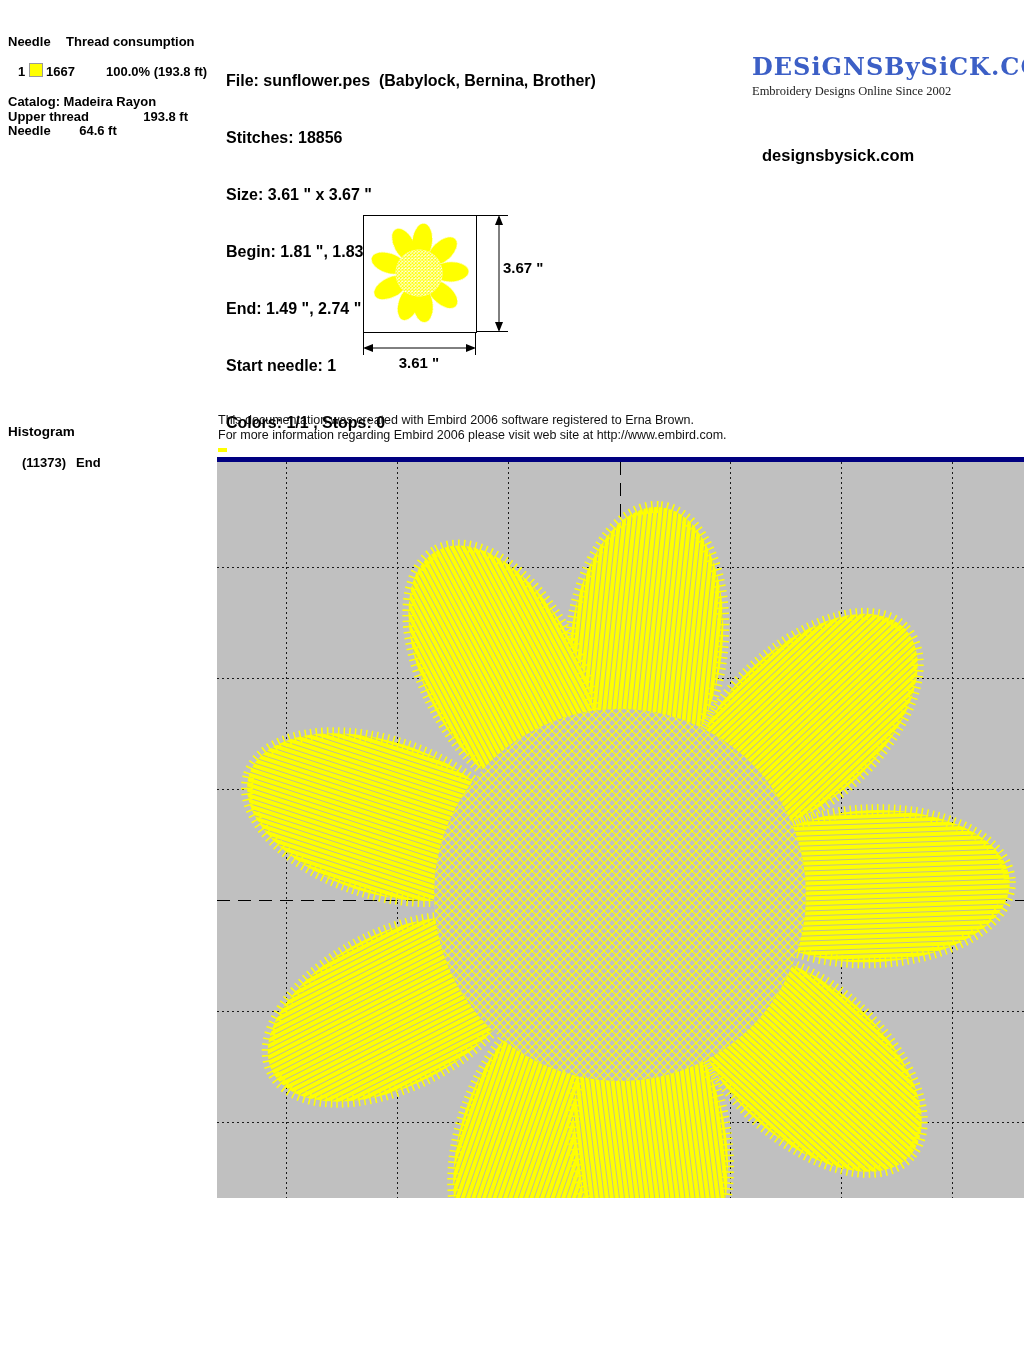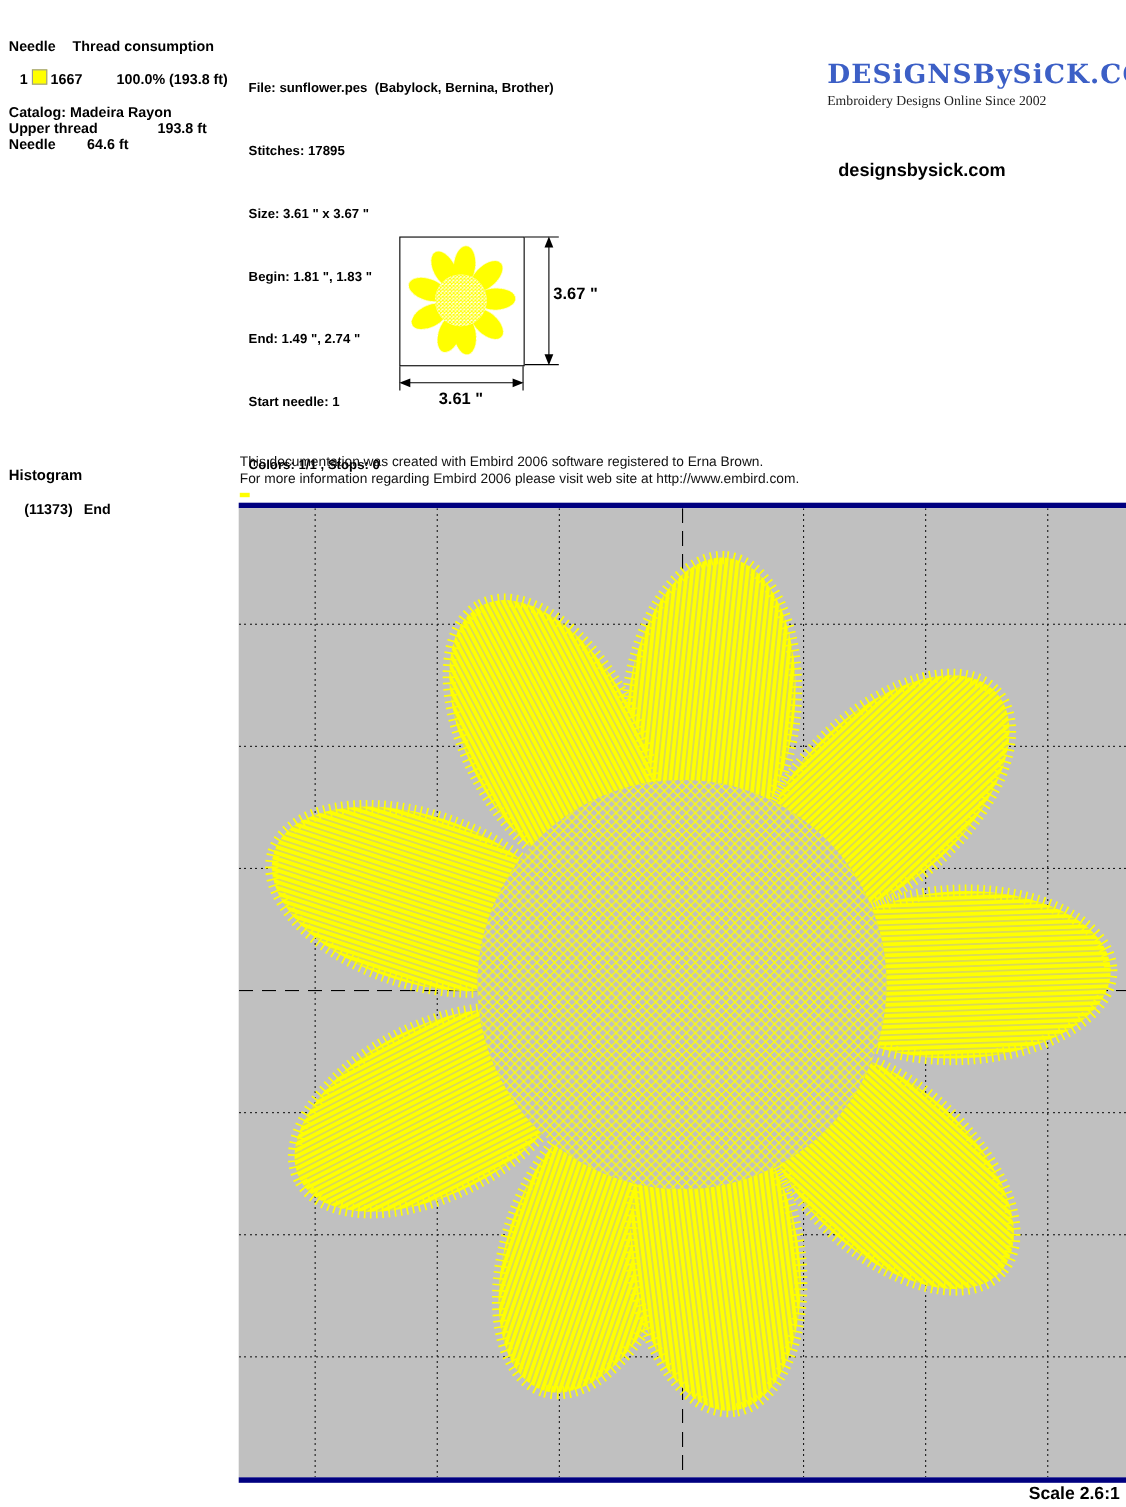--- a/index.html
+++ b/index.html
@@ -3,29 +3,29 @@
 <meta charset="utf-8">
 <style>
   :root{
     --thread-yellow:#ffff00;
     --canvas-silver:#c0c0c0;
     --border-navy:#000080;
     --logo-blue:#3c5fc6;
   }
   html,body{margin:0;padding:0;background:#fff;}
   .page{
-    position:relative;width:1024px;height:1370px;background:#ffffff;
+    position:relative;width:1024px;height:1198px;background:#ffffff;
     font-family:"Liberation Sans",sans-serif;color:#000;overflow:hidden;
   }
   .abs{position:absolute;}
   
   .tp{font-weight:bold;font-size:13px;white-space:nowrap;}
   .swatch{position:absolute;width:12px;height:12px;background:var(--thread-yellow);border:1px solid #999;}
   
-  .fileinfo{left:226px;top:33px;font-weight:bold;font-size:12px;line-height:19px;white-space:pre;}
+  .fileinfo{left:226px;top:33px;font-weight:bold;font-size:16px;line-height:19px;white-space:pre;}
   
   .logo{left:752px;top:52px;width:270px;text-align:center;color:var(--logo-blue);
         font-family:"DejaVu Serif",serif;font-weight:bold;font-size:24px;letter-spacing:1px;white-space:nowrap;}
   .tagline{left:752px;top:84px;width:270px;color:#222;
         font-family:"Liberation Serif",serif;font-size:12.5px;}
   .site{left:762px;top:146px;font-weight:bold;font-size:16.5px;}
   
   .thumb-box{left:363px;top:215px;width:112px;height:116px;background:#fff;border:1px solid #000;}
   .dim-label{font-weight:bold;font-size:15px;white-space:nowrap;}
   
@@ -64,21 +64,21 @@
   <div class="abs tp" style="left:106px;top:64px;">100.0% (193.8 ft)</div>
 
   <div class="abs tp" style="left:8px;top:94px;">Catalog: Madeira Rayon</div>
   <div class="abs tp" style="left:8px;top:109px;">Upper thread</div>
   <div class="abs tp" style="left:8px;top:109px;width:180px;text-align:right;">193.8 ft</div>
   <div class="abs tp" style="left:8px;top:123px;">Needle</div>
   <div class="abs tp" style="left:8px;top:123px;width:180px;text-align:center;">64.6 ft</div>
 
   <div class="abs fileinfo">
     <div>File: sunflower.pes  (Babylock, Bernina, Brother)</div>
-    <div>Stitches: 17895</div>
+    <div>Stitches: 18856</div>
     <div>Size: 3.61 " x 3.67 "</div>
     <div>Begin: 1.81 ", 1.83 "</div>
     <div>End: 1.49 ", 2.74 "</div>
     <div>Start needle: 1</div>
     <div>Colors: 1/1 , Stops: 0</div>
     <div>Date: 1/1/2008</div>
   </div>
 
   <div class="abs logo">DESiGNSBySiCK.COM</div>
   <div class="abs tagline">Embroidery Designs Online Since 2002</div>

